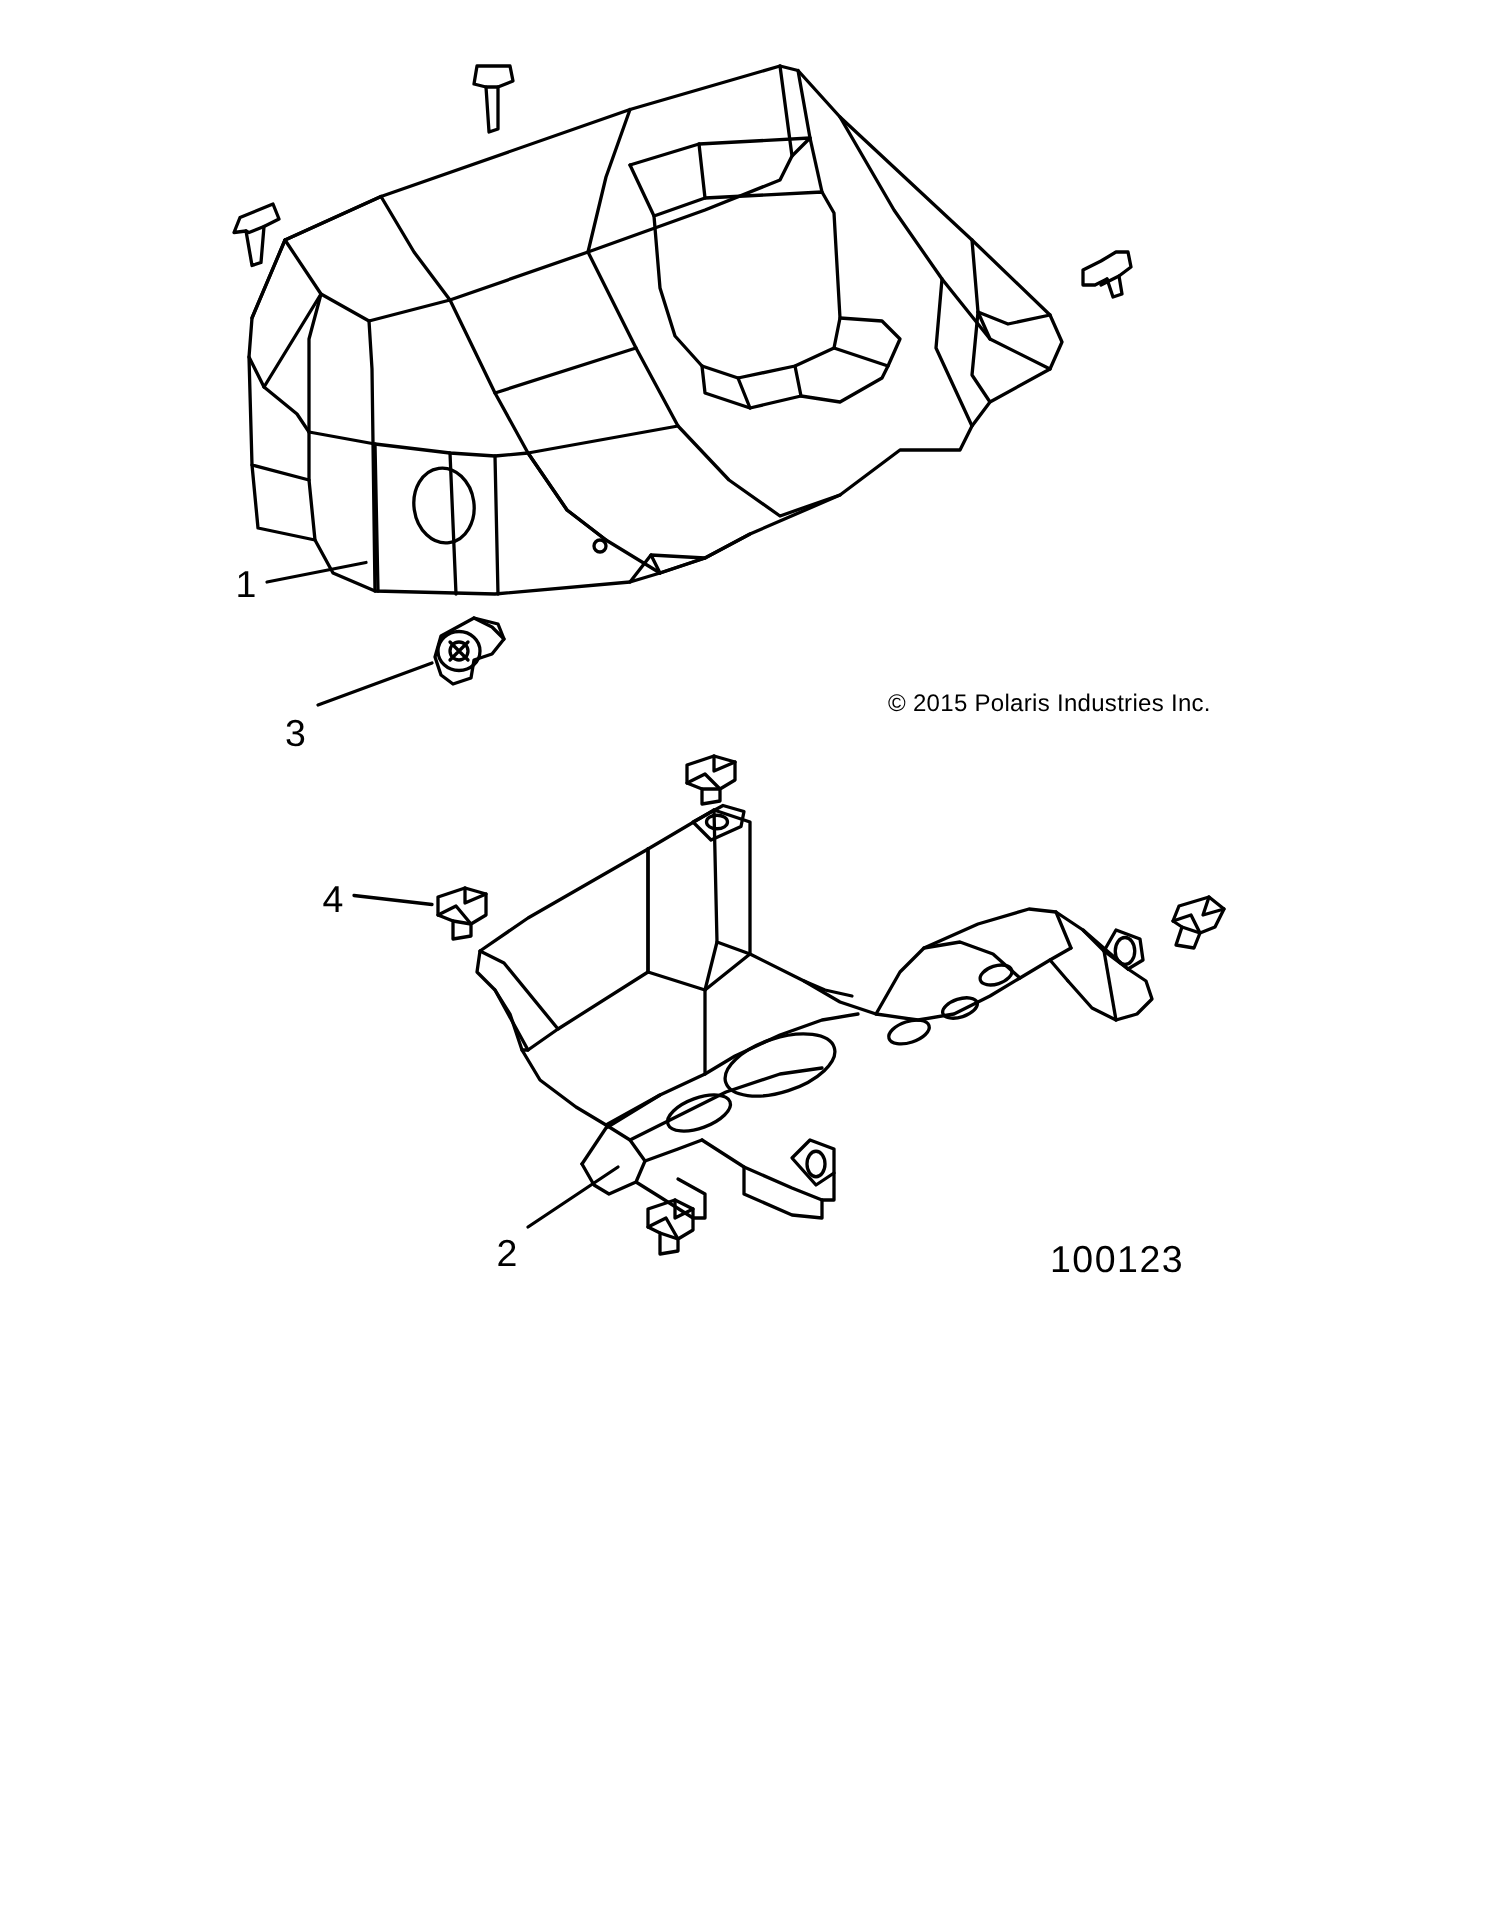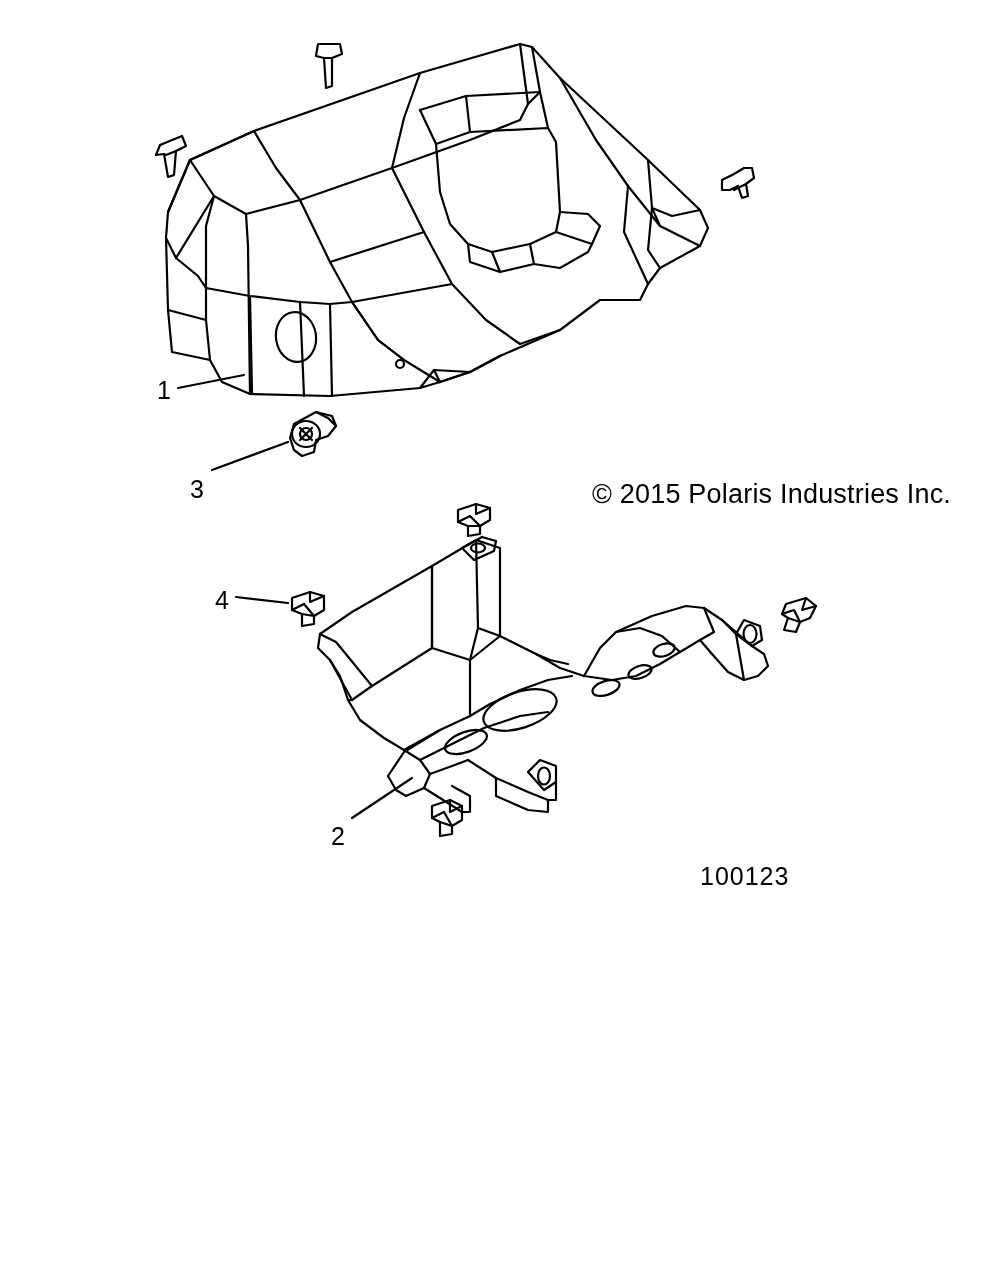--- a/index.html
+++ b/index.html
@@ -26,33 +26,32 @@
     position: absolute;
     font-size: 25px;
     line-height: 25px;
     color: #000000;
     font-family: "Liberation Sans", sans-serif;
     white-space: nowrap;
   }
   #copyright-text {
     position: absolute;
     left: 592px;
-    top: 479px;
-    font-size: 27px;
+    top: 461px;
+    font-size: 16px;
     letter-spacing: 0.2px;
     white-space: nowrap;
   }
   #part-number-text {
     position: absolute;
     left: 700px;
     top: 826px;
     font-size: 25px;
     letter-spacing: 1px;
     white-space: nowrap;
-    margin-top: 36px;
   }
   svg { display: block; }
 </style>
 </head>
 <body>
 
 <div id="diagram-root">
 
   <svg width="1000" height="1285" viewBox="0 0 1000 1285" xmlns="http://www.w3.org/2000/svg">
 

